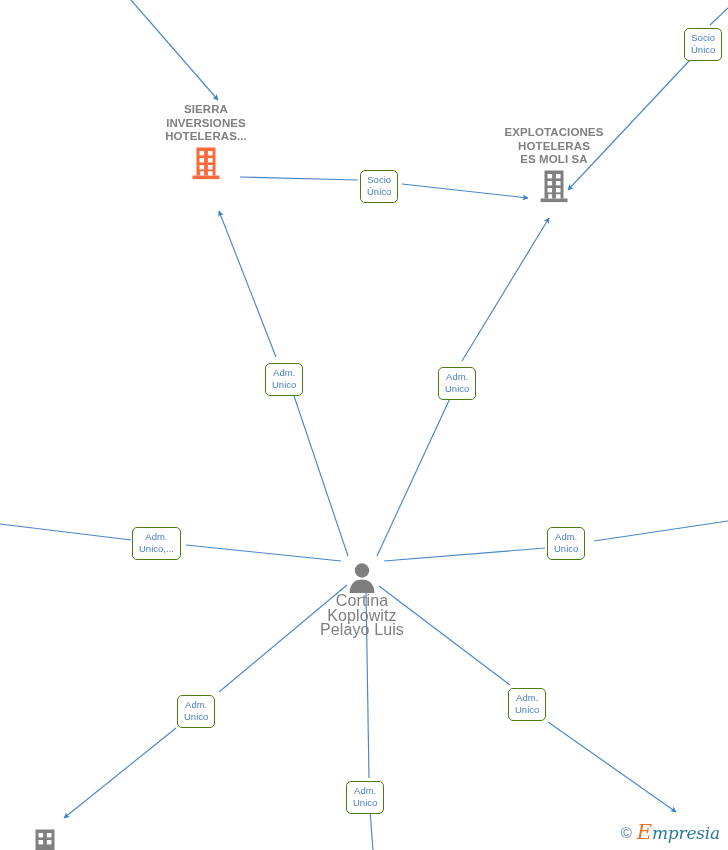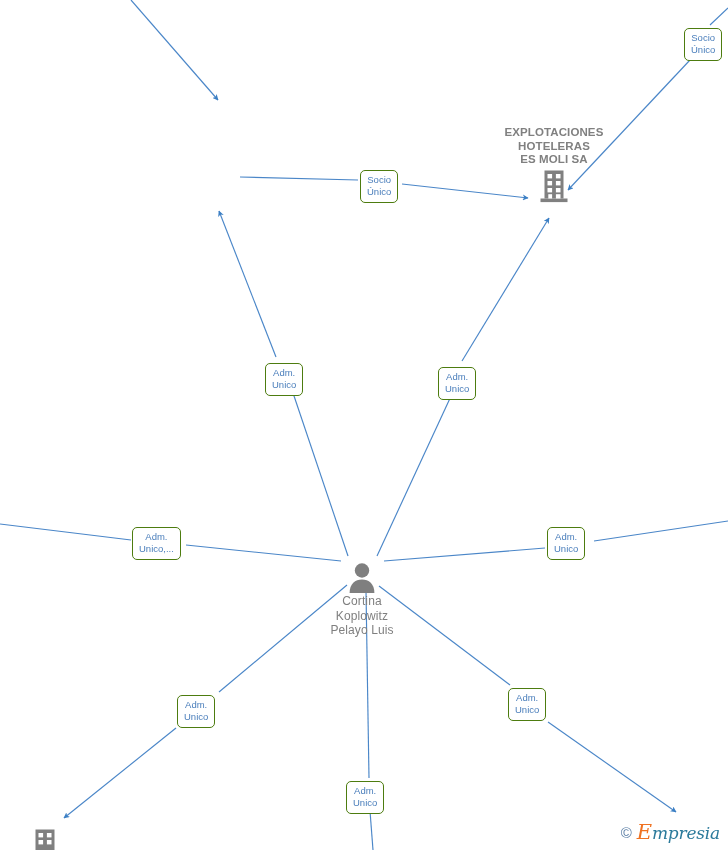--- a/index.html
+++ b/index.html
@@ -38,21 +38,21 @@
   .node-label {
     font-size: 11.5px;
     line-height: 13.5px;
     color: #808080;
     font-weight: bold;
     letter-spacing: 0.1px;
     white-space: pre-line;
   }
   .node-label.person-label {
     font-weight: normal;
-    font-size: 12px;
+    font-size: 16px;
     line-height: 14.5px;
     color: #7f7f7f;
   }
   .node-icon {
     display: block;
     margin: 2px auto 0 auto;
   }
   .node.label-below .node-label { margin-top: 1px; }
 
   
@@ -137,20 +137,39 @@
 
       <path d="M 379 586 L 510 685"></path>
       <path d="M 548 722 L 676 812" marker-end="url(#arrow)"></path>
 
       <path d="M 366 591 L 369 778"></path>
       <path d="M 370 811 L 373 850"></path>
 
     </g>
   </svg>
 
+  <div class="node" style="left:206px; top:103px;">
+    <div class="node-label">SIERRA
+INVERSIONES
+HOTELERAS...</div>
+    <svg class="node-icon" width="30" height="34" viewBox="0 0 30 34" xmlns="http://www.w3.org/2000/svg">
+      <rect x="5.5" y="1.5" width="19" height="28" fill="#fb6a3c"></rect>
+      <rect x="1.5" y="29.5" width="27" height="3.6" fill="#fb6a3c"></rect>
+      <g fill="#ffffff">
+        <rect x="8.5" y="5" width="4.6" height="4.4"></rect>
+        <rect x="16.9" y="5" width="4.6" height="4.4"></rect>
+        <rect x="8.5" y="12" width="4.6" height="4.4"></rect>
+        <rect x="16.9" y="12" width="4.6" height="4.4"></rect>
+        <rect x="8.5" y="19" width="4.6" height="4.4"></rect>
+        <rect x="16.9" y="19" width="4.6" height="4.4"></rect>
+        <rect x="9.3" y="25.2" width="3.8" height="4.3"></rect>
+        <rect x="16.9" y="25.2" width="4.6" height="4.3"></rect>
+      </g>
+    </svg>
+  </div>
 
   <div class="node" style="left:554px; top:126px;">
     <div class="node-label">EXPLOTACIONES
 HOTELERAS
 ES MOLI SA</div>
     <svg class="node-icon" width="30" height="34" viewBox="0 0 30 34" xmlns="http://www.w3.org/2000/svg">
       <rect x="5.5" y="1.5" width="19" height="28" fill="#808080"></rect>
       <rect x="1.5" y="29.5" width="27" height="3.6" fill="#808080"></rect>
       <g fill="#ffffff">
         <rect x="8.5" y="5" width="4.6" height="4.4"></rect>

